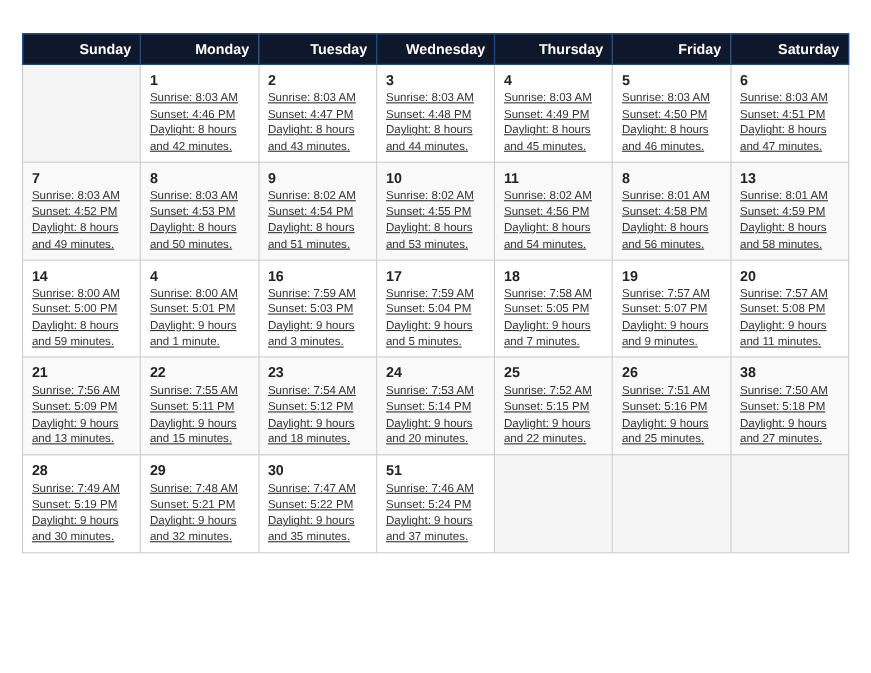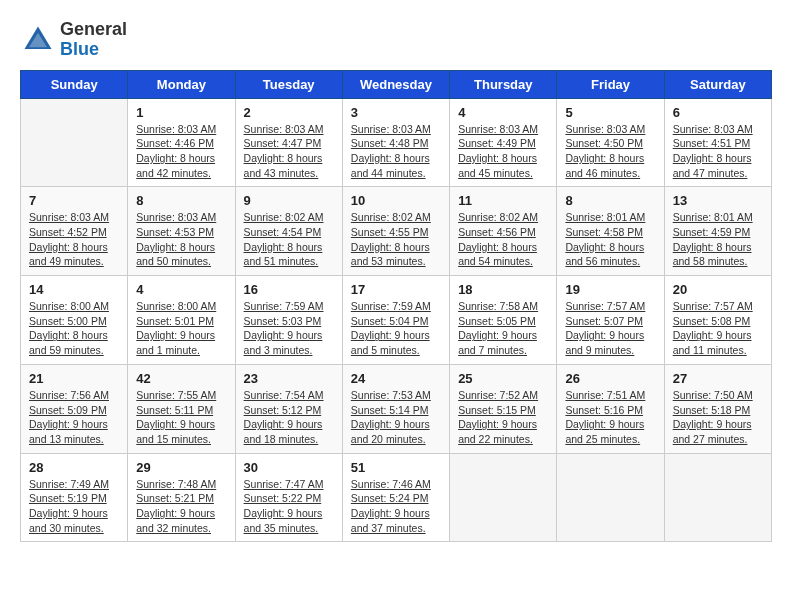--- a/index.html
+++ b/index.html
@@ -44,23 +44,23 @@
     }
     .location {
       font-size: 16px;
       color: #555;
     }
     table {
       width: 100%;
       border-collapse: collapse;
     }
     th {
-      background-color: #1d4ed8;
+      background-color: #0f172a;
       color: #fff;
-      text-align: center;
+      text-align: right;
       padding: 6px 8px;
       font-size: 13px;
       font-weight: bold;
       border: 1px solid #1a4f8a;
     }
     td {
       vertical-align: top;
       border: 1px solid #ccc;
       padding: 6px 8px;
       font-size: 11px;
@@ -86,30 +86,20 @@
       background: #fff;
     }
     .empty-cell {
       background: #f5f5f5 !important;
     }
   </style>
 </head>
 <body>
 
 <div class="header">
-  <div class="logo">
-    <svg class="logo-icon" viewBox="0 0 40 40">
-      <polygon points="20,5 35,30 5,30" fill="#2563a8"></polygon>
-      <polygon points="20,12 30,28 10,28" fill="#fff" opacity="0.3"></polygon>
-    </svg>
-    <div class="logo-text">
-      <span class="logo-general">General</span>
-      <span class="logo-blue">Blue</span>
-    </div>
-  </div>
   <div class="title-block">
   </div>
 </div>
 
 <table>
   <thead>
     <tr>
     <th>Sunday</th>
         <th>Monday</th>
         <th>Tuesday</th>
@@ -206,41 +196,41 @@
           <div class="day-num">20</div>
           <div class="day-info">Sunrise: 7:57 AM<br>Sunset: 5:08 PM<br>Daylight: 9 hours<br>and 11 minutes.</div>
         </td>
       </tr>
       <tr>
         <td>
           <div class="day-num">21</div>
           <div class="day-info">Sunrise: 7:56 AM<br>Sunset: 5:09 PM<br>Daylight: 9 hours<br>and 13 minutes.</div>
         </td>
         <td>
-          <div class="day-num">42</div>
+          <div class="day-num">22</div>
           <div class="day-info">Sunrise: 7:55 AM<br>Sunset: 5:11 PM<br>Daylight: 9 hours<br>and 15 minutes.</div>
         </td>
         <td>
           <div class="day-num">23</div>
           <div class="day-info">Sunrise: 7:54 AM<br>Sunset: 5:12 PM<br>Daylight: 9 hours<br>and 18 minutes.</div>
         </td>
         <td>
           <div class="day-num">24</div>
           <div class="day-info">Sunrise: 7:53 AM<br>Sunset: 5:14 PM<br>Daylight: 9 hours<br>and 20 minutes.</div>
         </td>
         <td>
           <div class="day-num">25</div>
           <div class="day-info">Sunrise: 7:52 AM<br>Sunset: 5:15 PM<br>Daylight: 9 hours<br>and 22 minutes.</div>
         </td>
         <td>
           <div class="day-num">26</div>
           <div class="day-info">Sunrise: 7:51 AM<br>Sunset: 5:16 PM<br>Daylight: 9 hours<br>and 25 minutes.</div>
         </td>
         <td>
-          <div class="day-num">27</div>
+          <div class="day-num">38</div>
           <div class="day-info">Sunrise: 7:50 AM<br>Sunset: 5:18 PM<br>Daylight: 9 hours<br>and 27 minutes.</div>
         </td>
       </tr>
       <tr>
         <td>
           <div class="day-num">28</div>
           <div class="day-info">Sunrise: 7:49 AM<br>Sunset: 5:19 PM<br>Daylight: 9 hours<br>and 30 minutes.</div>
         </td>
         <td>
           <div class="day-num">29</div>

